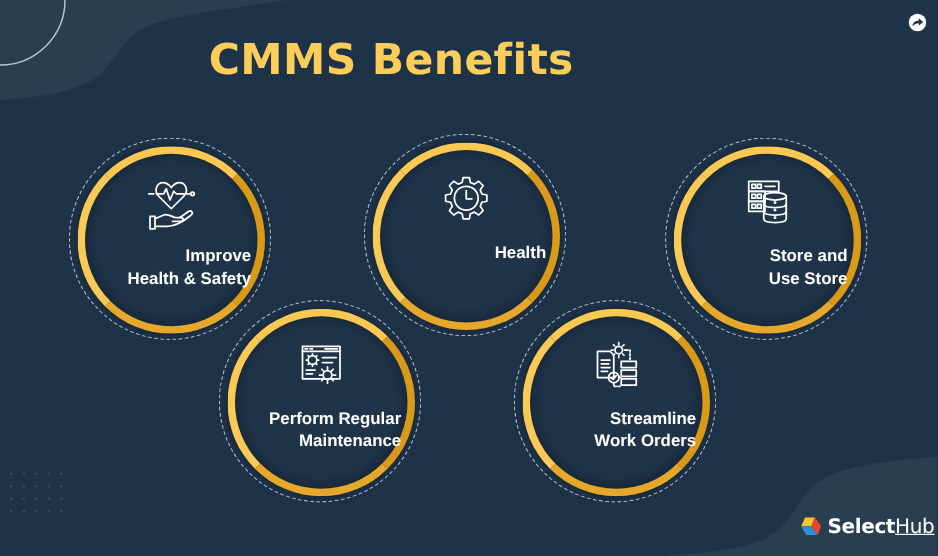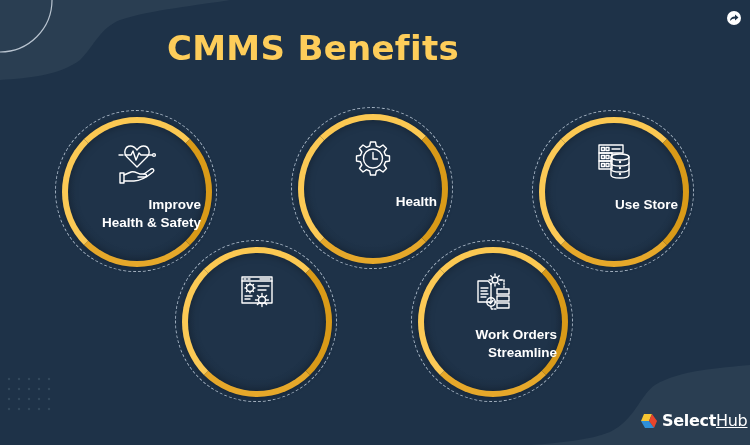--- a/index.html
+++ b/index.html
@@ -130,58 +130,63 @@
       <rect x="17" y="22.5" width="3" height="3"></rect>
     <ellipse cx="31" cy="16" rx="9" ry="3"></ellipse>
     <path d="M22,16 L22,34 C22,36 26,37 31,37 C36,37 40,36 40,34 L40,16"></path>
     <path d="M22,22 C22,24 26,25 31,25 C36,25 40,24 40,22"></path>
     <path d="M22,28 C22,30 26,31 31,31 C36,31 40,30 40,28"></path>
     <circle cx="31" cy="21" r="0.5"></circle>
       <circle cx="31" cy="27" r="0.5"></circle>
       <circle cx="31" cy="33" r="0.5"></circle>
   </svg>
   <div class="label">
+    <div>Store and</div>
     <div>Use Store</div>
   </div>
 </div>
 
 <div class="benefit" style="left:175px; top:240px;">
   <div class="dashed"></div>
   <div class="ring"></div>
   <svg class="icon" viewBox="0 0 50 46" fill="none" stroke="#ffffff" stroke-width="1.4" stroke-linecap="round" stroke-linejoin="round">
     <rect x="10" y="6" width="30" height="26"></rect>
     <path d="M10,10 L40,10"></path>
     <path d="M12,8 L14,8 M16,8 L18,8 M28,8 L38,8"></path>
     <circle cx="18" cy="17" r="3.5"></circle>
     <path d="M18,12 L18,13.5 M18,20.5 L18,22 M13,17 L14.5,17 M21.5,17 L23,17 M14.5,13.5 L15.5,14.5 M20.5,19.5 L21.5,20.5 M21.5,13.5 L20.5,14.5 M14.5,20.5 L15.5,19.5"></path>
     <path d="M26,15 L37,15 M26,19 L34,19 M13,25 L20,25 M13,28 L18,28"></path>
     <circle cx="30" cy="29" r="3.5"></circle>
     <path d="M30,22.5 L30,24.5 M30,33.5 L30,35.5 M23.5,29 L25.5,29 M34.5,29 L36.5,29 M25.4,24.4 L26.8,25.8 M33.2,32.2 L34.6,33.6 M34.6,24.4 L33.2,25.8 M26.8,32.2 L25.4,33.6"></path>
   </svg>
+  <div class="label">
+    <div>Perform Regular</div>
+    <div>Maintenance</div>
+  </div>
 </div>
 
 <div class="benefit" style="left:411px; top:240px;">
   <div class="dashed"></div>
   <div class="ring"></div>
   <svg class="icon" viewBox="0 0 50 46" fill="none" stroke="#ffffff" stroke-width="1.4" stroke-linecap="round" stroke-linejoin="round">
     <path d="M10,10 L20,10 L23,13 L23,31 L10,31 Z"></path>
     <path d="M13,17 L20,17 M13,20 L19,20 M13,23 L20,23 M13,26 L18,26"></path>
     <circle cx="27" cy="9" r="3"></circle>
     <path d="M27,3 L27,4.5 M27,13.5 L27,15 M21,9 L22.5,9 M31.5,9 L33,9 M22.8,4.8 L23.8,5.8 M30.2,12.2 L31.2,13.2 M31.2,4.8 L30.2,5.8 M23.8,12.2 L22.8,13.2"></path>
     <path d="M33,9 L36,9 L36,18" stroke-dasharray="1.5,1.5"></path>
     <rect x="29" y="18" width="12" height="5"></rect>
     <rect x="29" y="25" width="12" height="5"></rect>
     <rect x="29" y="32" width="12" height="5"></rect>
     <circle cx="23" cy="31" r="4.2"></circle>
     <path d="M21,31 L22.5,32.5 L25,29.5"></path>
     <path d="M23,35.5 L23,38 L29,38 M27,31 L29,31" stroke-dasharray="1.5,1.5"></path>
   </svg>
   <div class="label">
+    <div>Streamline</div>
     <div>Work Orders</div>
-    <div>Streamline</div>
   </div>
 </div>
 
 <div class="logo">
   <svg width="18" height="16" viewBox="0 0 18 16">
     <polygon points="4,1 12,1 9,8 1,8" fill="#f7c531"></polygon>
     <polygon points="12,1 17,8 14,15 9,8" fill="#e8452c"></polygon>
     <polygon points="1,8 9,8 14,15 5,15" fill="#2f8fd8"></polygon>
   </svg>
   <div class="word"><b>Select</b><span class="hub">Hub</span></div>

